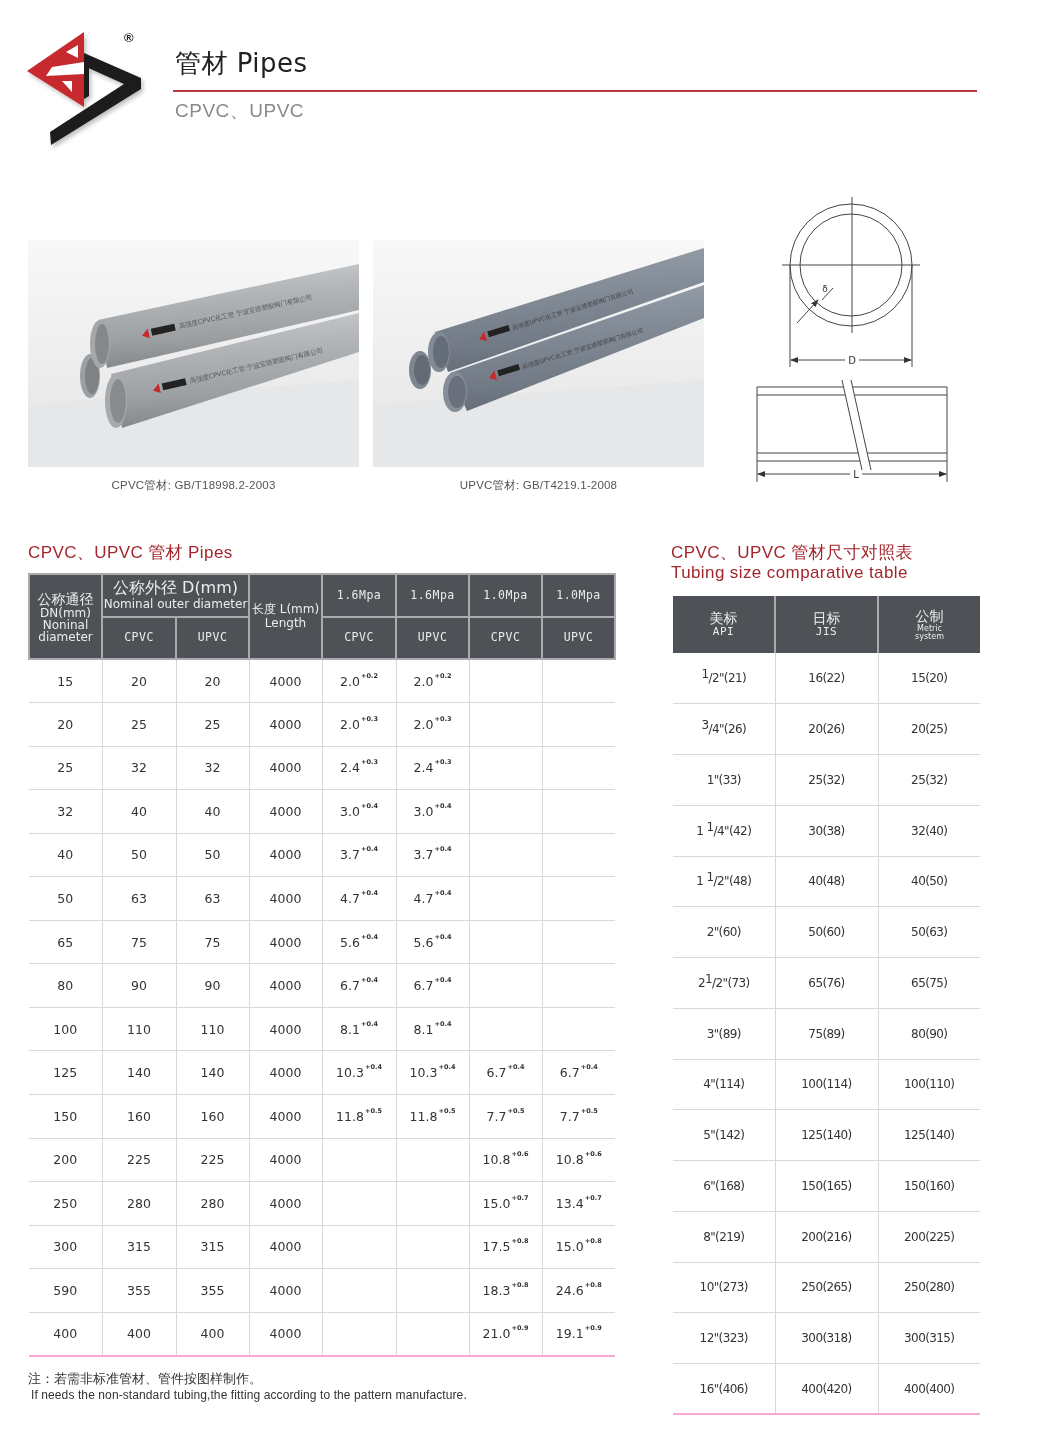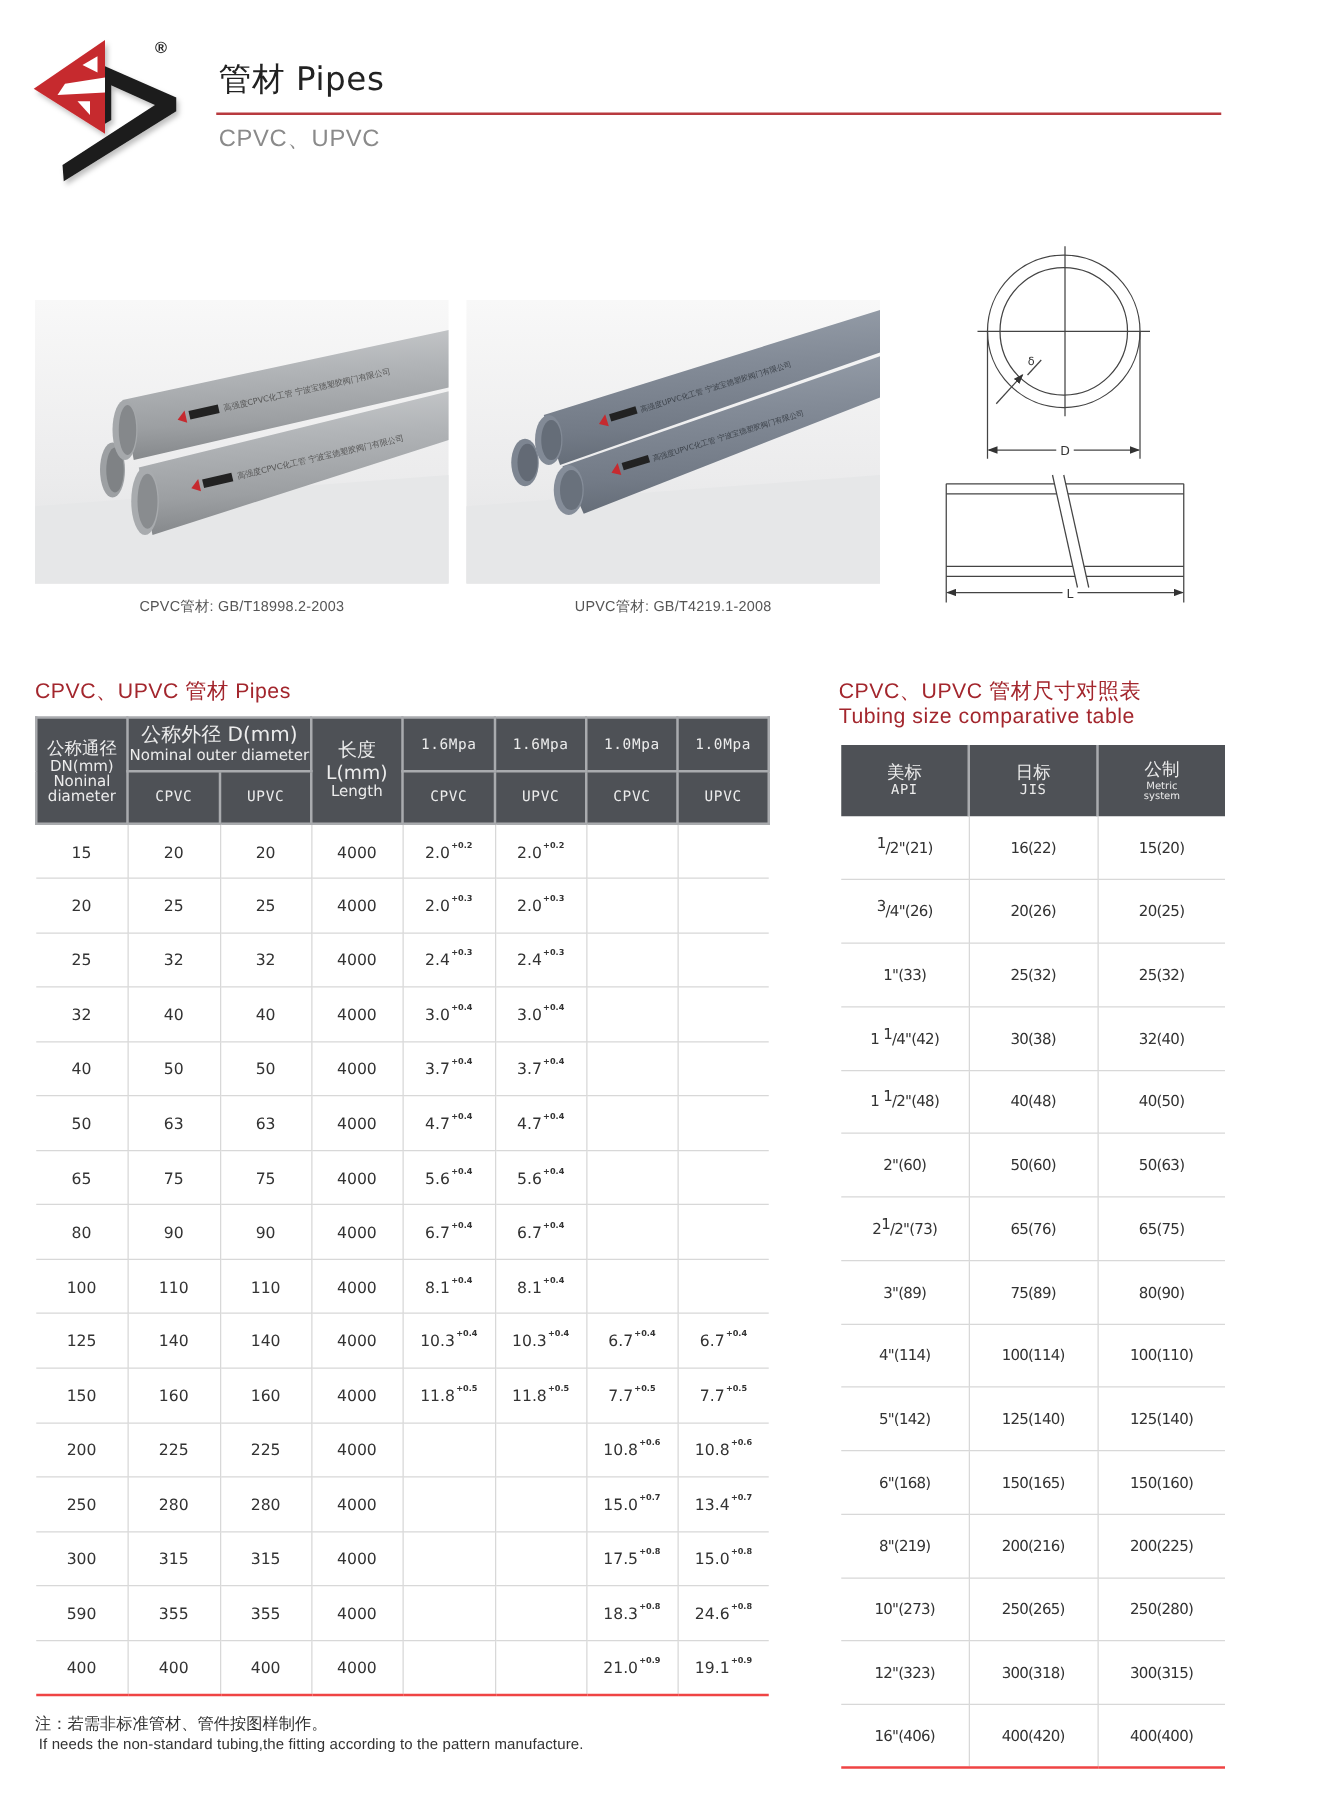--- a/index.html
+++ b/index.html
@@ -35,21 +35,21 @@
   .section-title{font-family:"Liberation Sans",sans-serif;color:var(--section);font-size:17px;letter-spacing:0.4px;}
   #pipes-title{left:28px;top:541px;}
   #size-title-zh{left:671px;top:541px;}
   #size-title-en{left:671px;top:563px;}
 
   
   table{border-collapse:collapse;table-layout:fixed;}
   th{background:var(--hdr);color:#ececec;font-weight:normal;border:2px solid var(--hdr-line);padding:0;text-align:center;line-height:1.15;}
   td{text-align:center;font-size:12.5px;color:var(--text);border-bottom:1px solid var(--grid);border-right:1px solid var(--grid);padding:0;}
   td:last-child{border-right:none;}
-  tbody tr:last-child td{border-bottom:2px solid #ef4444;}
+  tbody tr:last-child td{border-bottom:2px solid #f9a8d4;}
 
   #pipes-table{left:28px;top:573px;width:586px;}
   #pipes-table .hr1{height:43px;}
   #pipes-table .hr2{height:42px;}
   #pipes-table tbody tr{height:43.56px;}
   .zh14{font-size:14px;}
   .en12{font-size:12px;}
   .dn-lines div{line-height:12px;}
   .mono{font-family:"DejaVu Sans Mono",monospace;font-size:11.5px;letter-spacing:0.5px;}
   sup.tolerance{font-size:6.5px;font-weight:bold;vertical-align:top;position:relative;top:-2px;margin-left:1px;letter-spacing:0;}
@@ -228,21 +228,21 @@
         <div class="zh14" style="line-height:16px">公称通径</div>
         <div class="en12">DN(mm)</div>
         <div class="en12">Noninal</div>
         <div class="en12">diameter</div>
       </th>
       <th colspan="2">
         <div style="font-size:16px">公称外径 D(mm)</div>
         <div class="en12">Nominal outer diameter</div>
       </th>
       <th rowspan="2">
-        <div style="font-size:15px">长度 L(mm)</div>
+        <div style="font-size:12px">长度 L(mm)</div>
         <div class="en12">Length</div>
       </th>
       <th class="mono">1.6Mpa</th>
       <th class="mono">1.6Mpa</th>
       <th class="mono">1.0Mpa</th>
       <th class="mono">1.0Mpa</th>
     </tr>
     <tr class="hr2">
       <th class="mono">CPVC</th>
       <th class="mono">UPVC</th>

